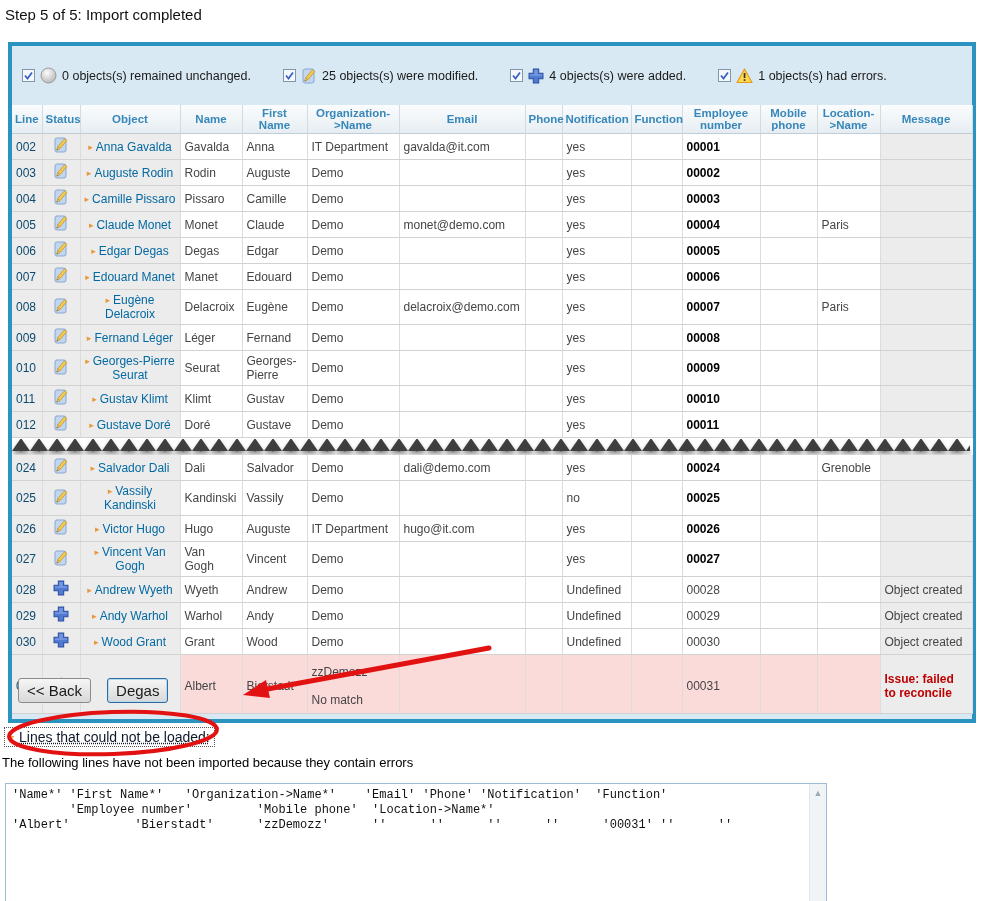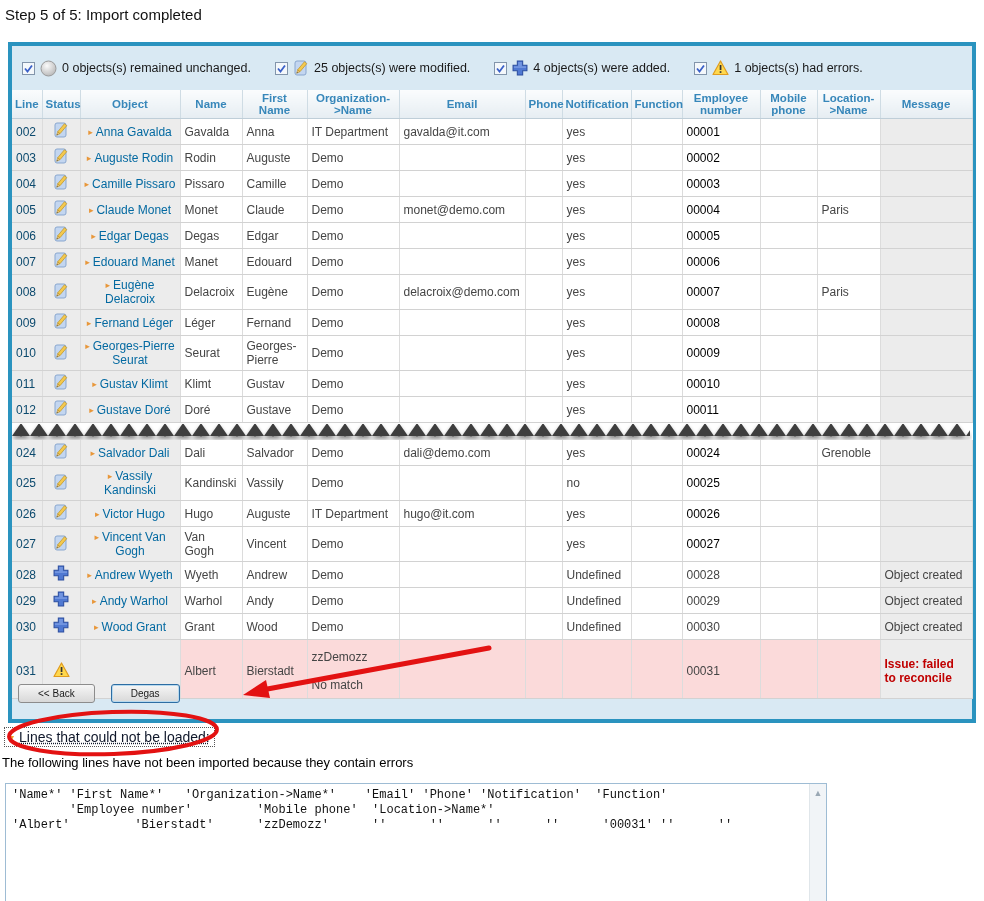--- a/index.html
+++ b/index.html
@@ -5,21 +5,21 @@
   * { box-sizing: border-box; margin: 0; padding: 0; }
   html,body { width: 984px; height: 901px; overflow: hidden; background: #fff;
     font-family: "Liberation Sans", sans-serif; position: relative; }
 
   .page-title { position: absolute; left: 5px; top: 6px; font-size: 15px; color: #111; }
 
   
   .panel { position: absolute; left: 8px; top: 42px; width: 968px; height: 681px;
     border: 4px solid #2a93bf; background: #d9e9f3; }
 
-  .summary-bar { height: 44px; display: flex; align-items: center; padding: 8px 10px; gap: 24px; }
+  .summary-bar { height: 59px; display: flex; align-items: center; padding: 8px 10px; gap: 32px; }
   .summary-item { display: inline-flex; align-items: center; gap: 5px; font-size: 12.5px; color: #1a1a1a; white-space: nowrap; }
   .checkbox { display: inline-flex; width: 13px; height: 13px; }
   .sum-icon { display: none; align-items: center; }
   .summary-item.type-unchanged .ic-circle { display: inline-flex; }
   .summary-item.type-modified .ic-pencil { display: inline-flex; }
   .summary-item.type-added .ic-plus { display: inline-flex; }
   .summary-item.type-error .ic-warning { display: inline-flex; }
 
   
   table.import-table { border-collapse: collapse; table-layout: fixed; width: 960px; background: #fff; font-size: 12px; color: #454545; }
@@ -29,37 +29,37 @@
   .col-line { width: 30px; } .col-status { width: 38px; text-align: center; }
   .col-object { width: 100px; text-align: center; } .col-name { width: 62px; }
   .col-first_name { width: 65px; } .col-org { width: 92px; white-space: pre-line; }
   .col-email { width: 126px; } .col-phone { width: 37px; } .col-notification { width: 69px; }
   .col-function { width: 51px; } .col-employee { width: 78px; } .col-mobile { width: 57px; }
   .col-location { width: 63px; } .col-message { width: 92px; }
   td.col-line, td.col-status, td.col-object, td.col-message { background: #ececec; }
   td.col-line { color: #0c4a6e; }
   .object-link { color: #0369a1; text-decoration: none; cursor: pointer; }
   .bullet { color: #e8973a; font-size: 9px; margin-right: 3px; vertical-align: 1px; }
-  tr.status-modified td.col-employee { font-weight: normal; color: #000; }
+  tr.status-modified td.col-employee { font-weight: bold; color: #000; }
   .status-icon { display: none; }
   tr.status-modified .icon-modified { display: inline-block; }
   tr.status-added .icon-added { display: inline-block; }
   tr.status-error .icon-error { display: inline-block; }
   tr.status-error td.col-name, tr.status-error td.col-first_name, tr.status-error td.col-org,
   tr.status-error td.col-email, tr.status-error td.col-phone, tr.status-error td.col-notification,
   tr.status-error td.col-function, tr.status-error td.col-employee, tr.status-error td.col-mobile,
   tr.status-error td.col-location { background: #fbdada; }
   tr.status-error td { padding-top: 10px; padding-bottom: 6px; }
   tr.status-error td.col-message { color: #c00000; font-weight: bold; }
   tr.torn-row td { padding: 0; background: #fff; border: none; height: 17px; }
   .torn-svg { display: block; filter: drop-shadow(0 3px 2px rgba(0,0,0,.45)); }
 
   
   .button-row { position: absolute; left: 6px; bottom: 16px; display: flex; gap: 16px; }
-  .btn { font-family: "Liberation Sans", sans-serif; font-size: 10px; color: #1a1a1a; padding: 3px 19px;
+  .btn { font-family: "Liberation Sans", sans-serif; font-size: 15px; color: #1a1a1a; padding: 3px 8px;
     background: linear-gradient(#f6f6f6, #d8d8d8); border: 1px solid #8c8c8c; border-radius: 3px; cursor: pointer; }
   .btn-done { border: 1px solid #2d6da3; box-shadow: inset 0 0 0 1px #b7d9ee; }
 
   
   .footer-link-wrap { position: absolute; left: 4px; top: 727px; display: inline-flex; align-items: center; gap: 5px;
     border: 1px dotted #555; padding: 1px 4px; cursor: pointer; }
   .footer-link-tri { color: #f0a030; font-size: 10px; }
   .footer-link { color: #0f172a; font-size: 14px; text-decoration: underline dotted; }
   .footer-desc { position: absolute; left: 2px; top: 755px; font-size: 13px; color: #000; }
   .log-box { position: absolute; left: 5px; top: 783px; width: 822px; height: 130px;

